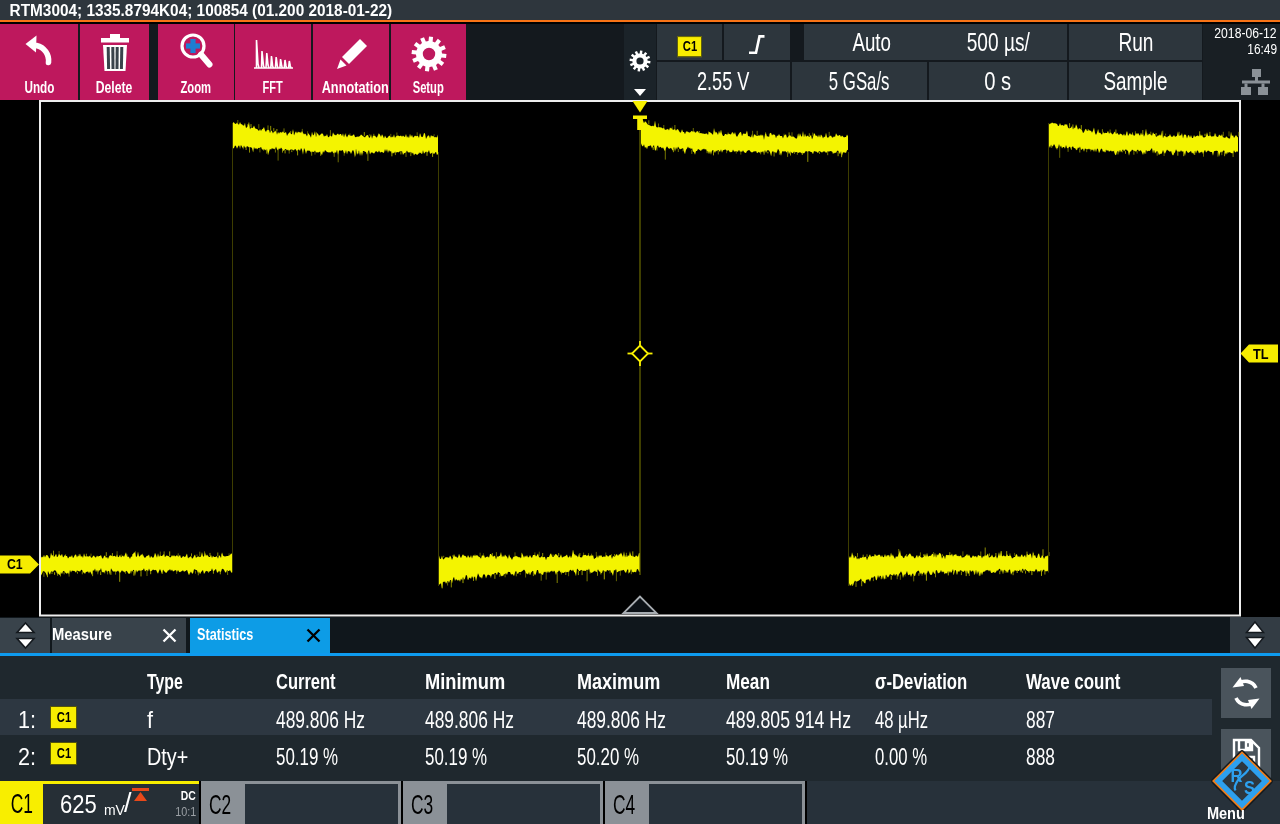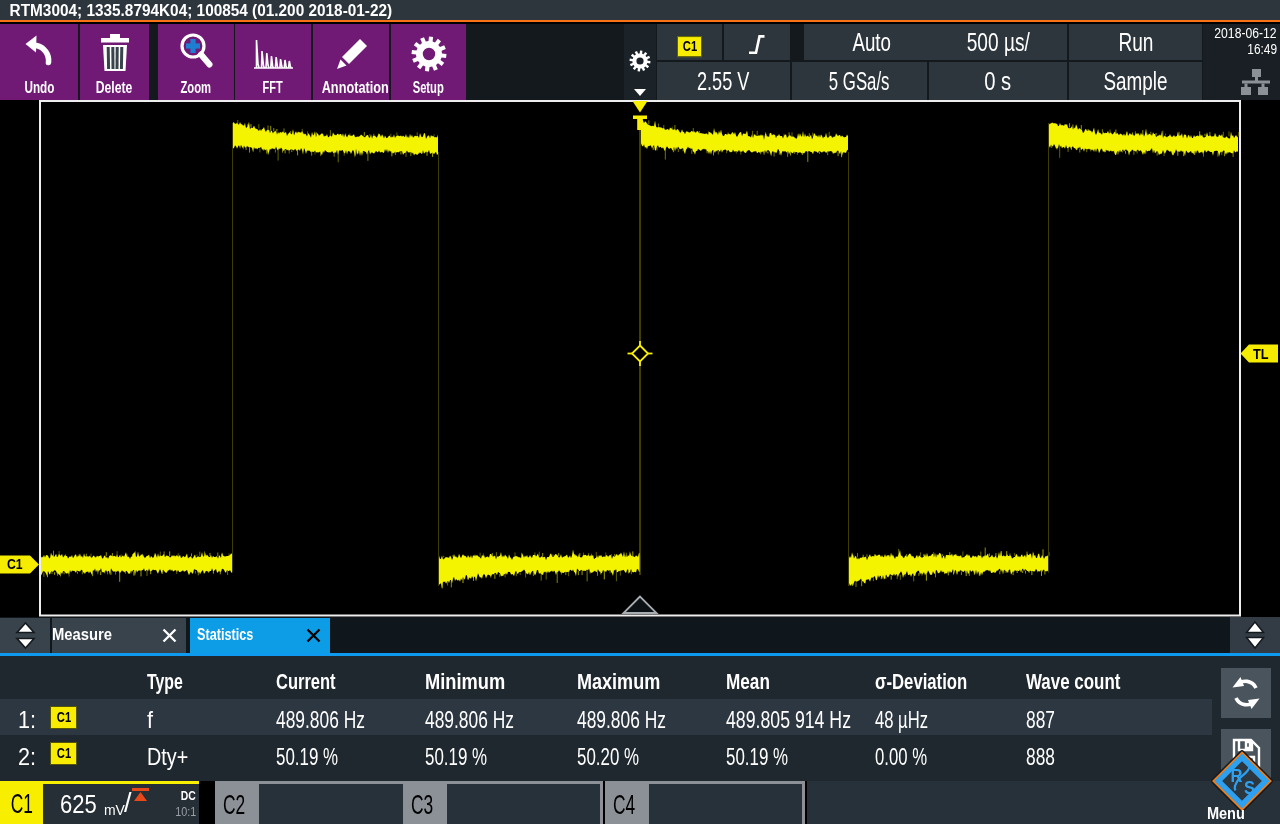--- a/index.html
+++ b/index.html
@@ -11,21 +11,21 @@
 .cc { display:inline-block; transform-origin:50% 50%; white-space:pre; }
 
 
 #titlebar { left:0; top:0; width:1280px; height:22px; background:#2e363d;
   border-bottom:2px solid #f97316; color:#fff; font-weight:bold; font-size:16px;
   line-height:21px; }
 #titlebar .cx { padding-left:10px; }
 
 
 #toolbar { left:0; top:24px; width:1280px; height:76px; background:#14191e; }
-.tbtn { position:absolute; top:0; height:76px; background:#701a75; color:#fff; }
+.tbtn { position:absolute; top:0; height:76px; background:#be185d; color:#fff; }
 .tbtn .lbl { position:absolute; left:0; right:0; bottom:3px; text-align:center;
   font-size:16px; font-weight:bold; }
 .tbtn svg { position:absolute; left:50%; top:7px; transform:translateX(-50%); }
 .scell { position:absolute; background:#2d363d; color:#fff; font-weight:normal;
   font-size:25px; text-align:center; }
 .scell .ct { position:absolute; left:0; right:0; top:50%; transform:translateY(-48%); }
 
 
 #wavesvg { left:0; top:99px; }
 
@@ -666,21 +666,21 @@
 <div class="abs" style="left:17px;top:6px;font-size:25px;transform:scaleX(0.88);transform-origin:0 50%;">625</div>
 <div class="abs" style="left:61px;top:17px;font-size:15px;transform:scaleX(0.93);transform-origin:0 50%;">mV</div>
 <div class="abs" style="left:81px;top:4px;font-size:27px;">/</div>
 <svg width="17" height="13" viewBox="0 0 17 13" style="position:absolute;left:89px;top:4px;">
 <rect x="0" y="0" width="17" height="3" fill="#e8491a"></rect>
           <polygon points="8.5,4 2,13 15,13" fill="#e8491a"></polygon>
         </svg>
 <div class="abs" style="right:3px;top:4px;font-size:13px;font-weight:bold;transform:scaleX(0.8);transform-origin:100% 50%;">DC</div>
 <div class="abs" style="right:3px;top:21px;font-size:12px;color:#9ba0a5;transform:scaleX(0.9);transform-origin:100% 50%;">10:1</div>
 </div>
-      <div class="chgray" style="left:215px;width:200px;">
+      <div class="chgray" style="left:201px;width:200px;">
 <div class="cl">C2</div>
         <div class="chpanel" style="left:44px;width:153px;"></div>
       </div>
       <div class="chgray" style="left:403px;width:200px;">
 <div class="cl">C3</div>
         <div class="chpanel" style="left:44px;width:153px;"></div>
       </div>
       <div class="chgray" style="left:605px;width:200px;">
 <div class="cl">C4</div>
         <div class="chpanel" style="left:44px;width:153px;"></div>

